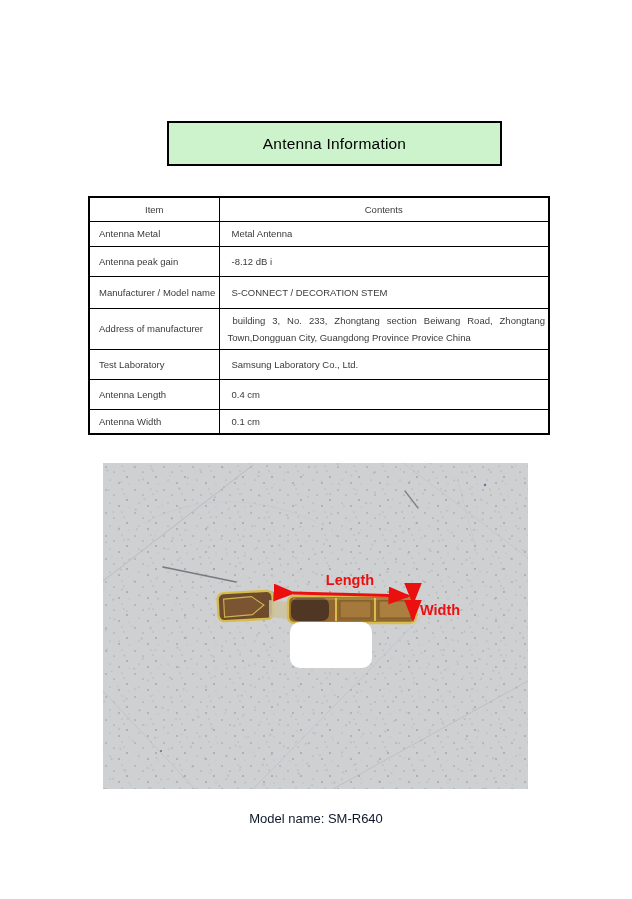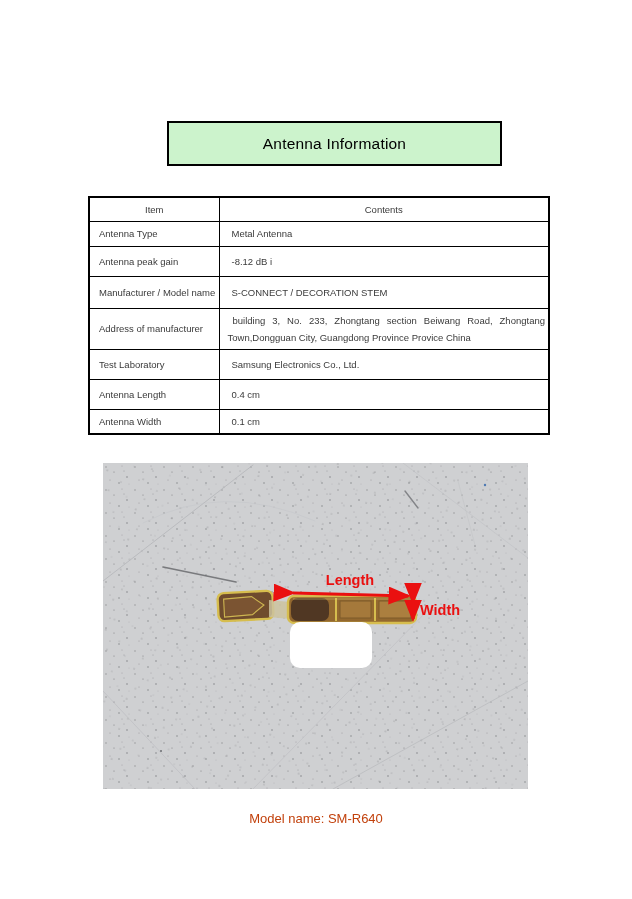--- a/index.html
+++ b/index.html
@@ -38,21 +38,21 @@
   .info-table tr.h-r5{height:30px;margin-left:40px;}
   .info-table tr.h-r6{height:30px;}
   .info-table tr.h-r7{height:25px;}
   .info-table td.address{
     text-align:justify;text-justify:inter-word;line-height:17px;
     padding:3px 3px 3px 8px;text-indent:5px;vertical-align:middle;margin-top:24px;
   }
   
   .photo{position:absolute;left:103px;top:463px;width:425px;height:326px;}
   
-  .caption-line{position:absolute;left:0;width:632px;text-align:center;color:#c2410c;font-size:13px;}
+  .caption-line{position:absolute;left:0;width:632px;text-align:center;color:#0f172a;font-size:13px;}
   .caption-1{top:811px;}
   .caption-2{top:831px;}
 </style>
 </head>
 <body>
 
 <div class="page">
 
   <div class="title-box">
     <span>Antenna Information</span>
@@ -62,38 +62,38 @@
     <colgroup>
         <col class="c1">
         <col class="c2">
       </colgroup>
     <tbody>
       <tr class="h-head">
         <th>Item</th>
         <th>Contents</th>
       </tr>
       <tr class="h-r1">
-        <td class="item">Antenna Type</td>
+        <td class="item">Antenna Metal</td>
         <td class="contents">Metal Antenna</td>
       </tr>
       <tr class="h-r2">
         <td class="item">Antenna peak gain</td>
         <td class="contents">-8.12 dB i</td>
       </tr>
       <tr class="h-r3">
         <td class="item">Manufacturer / Model name</td>
         <td class="contents">S-CONNECT / DECORATION STEM</td>
       </tr>
       <tr class="h-r4">
         <td class="item">Address of manufacturer</td>
         <td class="contents address">building 3, No. 233, Zhongtang section Beiwang Road, Zhongtang Town,Dongguan City, Guangdong Province Provice China</td>
       </tr>
       <tr class="h-r5">
         <td class="item">Test Laboratory</td>
-        <td class="contents">Samsung Electronics Co., Ltd.</td>
+        <td class="contents">Samsung Laboratory Co., Ltd.</td>
       </tr>
       <tr class="h-r6">
         <td class="item">Antenna Length</td>
         <td class="contents">0.4 cm</td>
       </tr>
       <tr class="h-r7">
         <td class="item">Antenna Width</td>
         <td class="contents">0.1 cm</td>
       </tr>
     </tbody>

